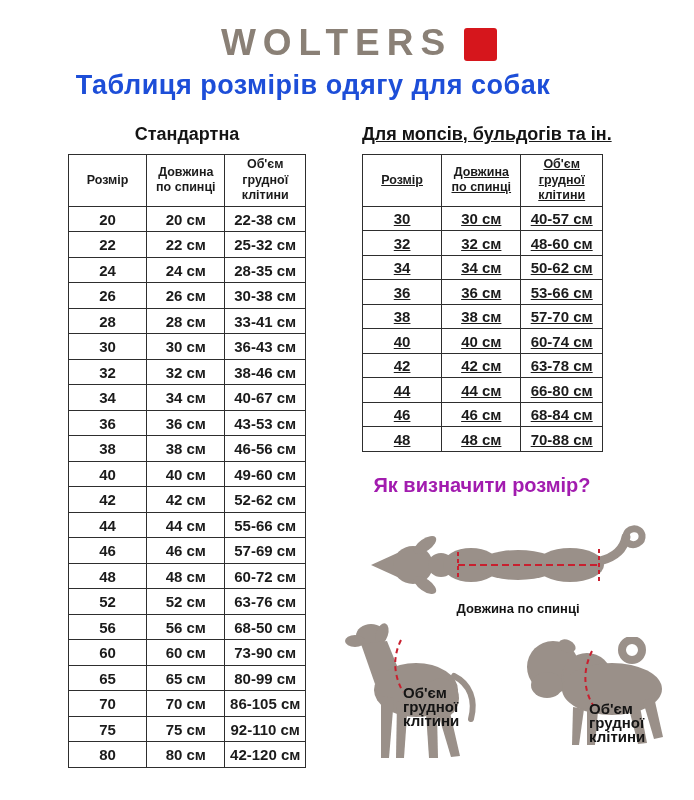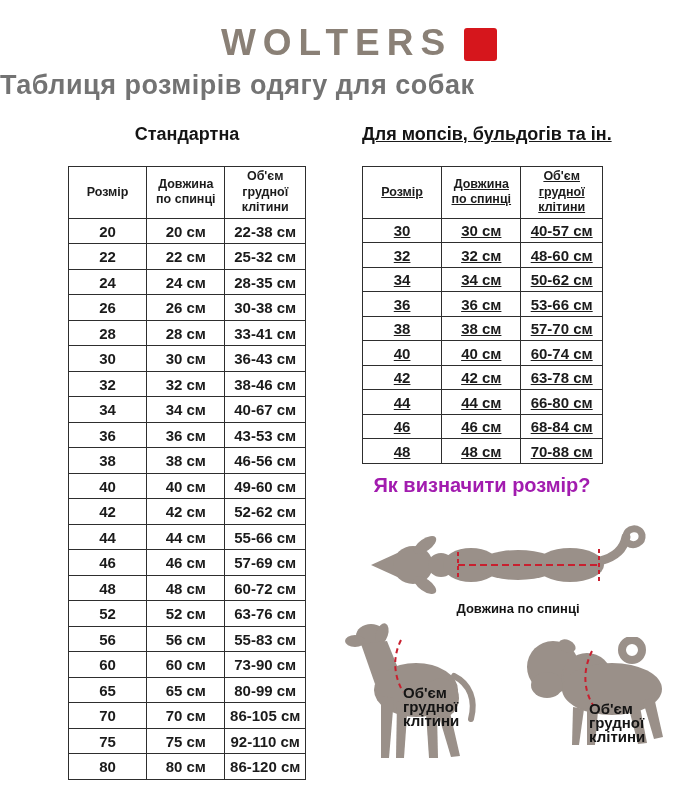--- a/index.html
+++ b/index.html
@@ -20,31 +20,31 @@
   .logo-text {
     font-size: 37px; font-weight: bold; letter-spacing: 7px;
     color: #8a8076;
   }
   .logo-square {
     width: 33px; height: 33px; background: #d6161c; border-radius: 3px;
     margin-top: 3px;
   }
   .page-title {
     position: absolute; top: 70px; left: 0; width: 626px;
-    font-size: 27px; font-weight: bold; letter-spacing: 0.5px;
-    color: #737373;
+    text-align: center; font-size: 27px; font-weight: bold; letter-spacing: 0.5px;
+    color: #1d4ed8;
   }
 
   
   .panel { position: absolute; top: 124px; }
   .panel-left  { left: 68px;  width: 238px; }
   .panel-right { left: 362px; width: 241px; text-decoration: underline; }
   .table-title {
     font-size: 18px; font-weight: bold; text-align: center;
-    margin-bottom: 21px; color: #141414; white-space: nowrap;
+    margin-bottom: 9px; color: #141414; white-space: nowrap;
   }
   table.size-table {
     border-collapse: collapse; width: 100%; table-layout: fixed;
     background: #fff;
   }
   table.size-table th, table.size-table td {
     border: 1.5px solid #2e2e2e;
     text-align: center; vertical-align: middle;
     font-weight: bold;
   }
@@ -183,21 +183,21 @@
             <td>60-72 см</td>
           </tr>
           <tr>
             <td>52</td>
             <td>52 см</td>
             <td>63-76 см</td>
           </tr>
           <tr>
             <td>56</td>
             <td>56 см</td>
-            <td>55-83 см</td>
+            <td>68-50 см</td>
           </tr>
           <tr>
             <td>60</td>
             <td>60 см</td>
             <td>73-90 см</td>
           </tr>
           <tr>
             <td>65</td>
             <td>65 см</td>
             <td>80-99 см</td>
@@ -208,21 +208,21 @@
             <td>86-105 см</td>
           </tr>
           <tr>
             <td>75</td>
             <td>75 см</td>
             <td>92-110 см</td>
           </tr>
           <tr>
             <td>80</td>
             <td>80 см</td>
-            <td>86-120 см</td>
+            <td>42-120 см</td>
           </tr>
         </tbody>
     </table>
   </section>
 
   <section class="panel panel-right">
     <h2 class="table-title">Для мопсів, бульдогів та ін.</h2>
     <table class="size-table">
       <colgroup>
           <col class="c1">

